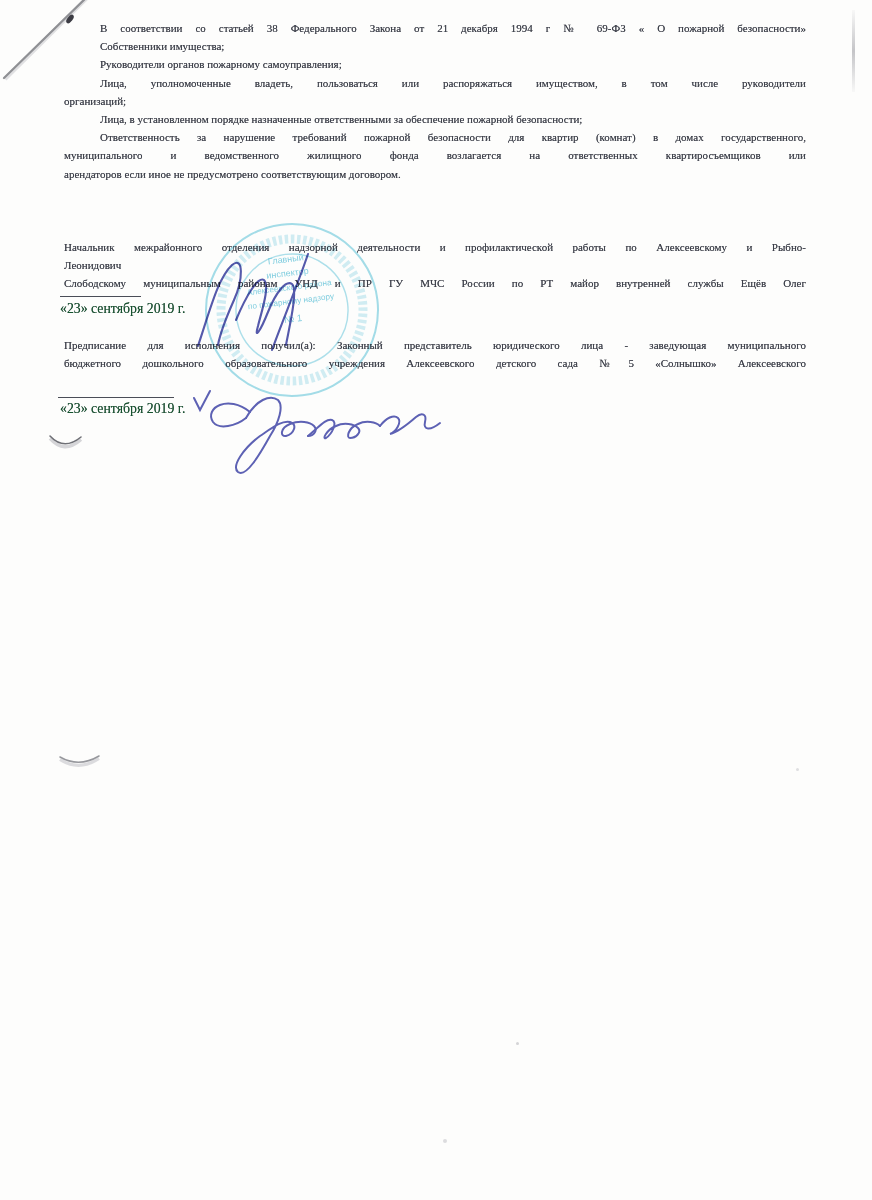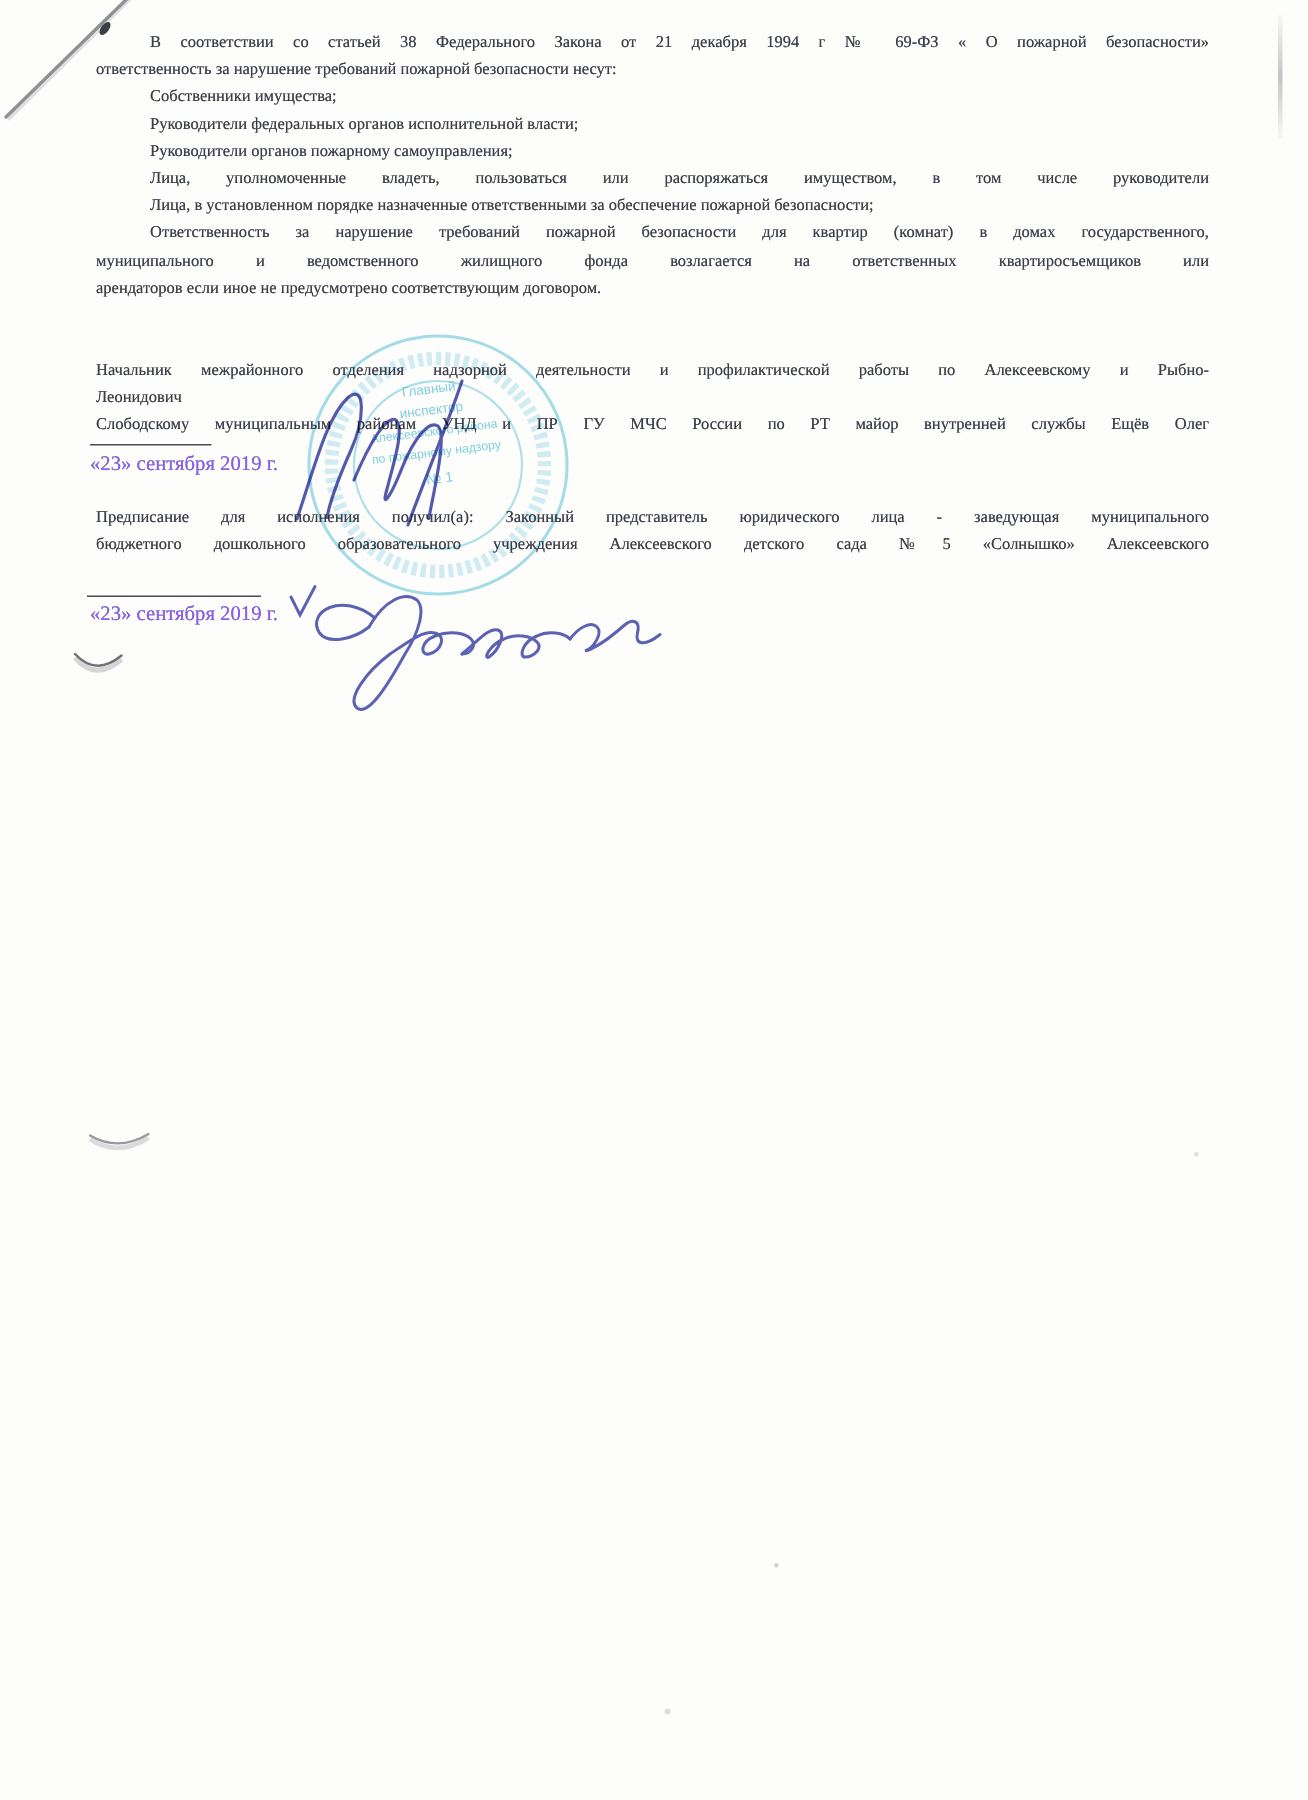--- a/index.html
+++ b/index.html
@@ -9,21 +9,21 @@
   
   .col{position:absolute;left:64px;width:742px;color:#3c3f49;font-size:11px;z-index:2;
        text-shadow:0 0 .35px rgba(60,63,73,.75);}
   .ln{height:18.2px;line-height:18.2px;overflow:hidden;text-align:justify;text-align-last:left;white-space:normal;}
   .jst{text-align-last:justify;}
   .ind{padding-left:36px;}
   #intro{top:19px;}
   #officer{top:238px;font-family:Liberation Serif, serif;}
   #receiver{top:336px;}
 
-  .dateline{position:absolute;left:60px;font-size:13.8px;color:#8b5cf6;z-index:2;
+  .dateline{position:absolute;left:60px;font-size:13.8px;color:#14532d;z-index:2;
             text-shadow:0 0 .35px rgba(60,63,73,.7);}
   #date1{top:301px;}
   #date2{top:401px;}
   .sigline{position:absolute;border-top:1.3px solid #4a4d57;z-index:2;}
   #ul1{left:60px;top:296px;width:81px;}
   #ul2{left:58px;top:397px;width:116px;}
 
   
   .stamp{position:absolute;left:202px;top:220px;width:180px;height:180px;z-index:3;
          mix-blend-mode:multiply;opacity:.85;filter:blur(.35px);}
@@ -64,25 +64,24 @@
   <svg id="cres2" class="crescent artifact" viewBox="0 0 44 20">
     <path d="M 2,4 Q 21,16 41,3" fill="none" stroke="#c4c5c9" stroke-width="3.2" opacity=".6" transform="translate(0,1.5)"></path>
     <path d="M 2,3 Q 21,14 41,2" fill="none" stroke="#97989d" stroke-width="1.5" stroke-linecap="round"></path>
   </svg>
   <div id="speck1" class="speck artifact"></div>
   <div id="speck2" class="speck artifact"></div>
   <div id="speck3" class="speck artifact"></div>
 
   <div id="intro" class="col">
     <div class="ln ind jst">В соответствии со статьей 38 Федерального Закона от 21 декабря 1994 г № 69-ФЗ « О пожарной безопасности»</div>
-    <div class="ln">ответственность за нарушение требований пожарной безопасности несут:</div>
     <div class="ln ind">Собственники имущества;</div>
-    <div class="ln ind">Руководители федеральных органов исполнительной власти;</div>
     <div class="ln ind">Руководители органов пожарному самоуправления;</div>
     <div class="ln ind jst">Лица, уполномоченные владеть, пользоваться или распоряжаться имуществом, в том числе руководители</div>
+    <div class="ln">организаций;</div>
     <div class="ln ind">Лица, в установленном порядке назначенные ответственными за обеспечение пожарной безопасности;</div>
     <div class="ln ind jst">Ответственность за нарушение требований пожарной безопасности для квартир (комнат) в домах государственного,</div>
     <div class="ln jst">муниципального и ведомственного жилищного фонда возлагается на ответственных квартиросъемщиков или</div>
     <div class="ln">арендаторов если иное не предусмотрено соответствующим договором.</div>
   </div>
 
   <div id="officer" class="col">
     <div class="ln jst">Начальник  межрайонного отделения надзорной деятельности и профилактической работы по Алексеевскому и Рыбно-</div>
     <div class="ln">Леонидович</div>
     <div class="ln jst">Слободскому   муниципальным районам УНД и ПР ГУ МЧС России по РТ майор  внутренней службы Ещёв Олег</div>

